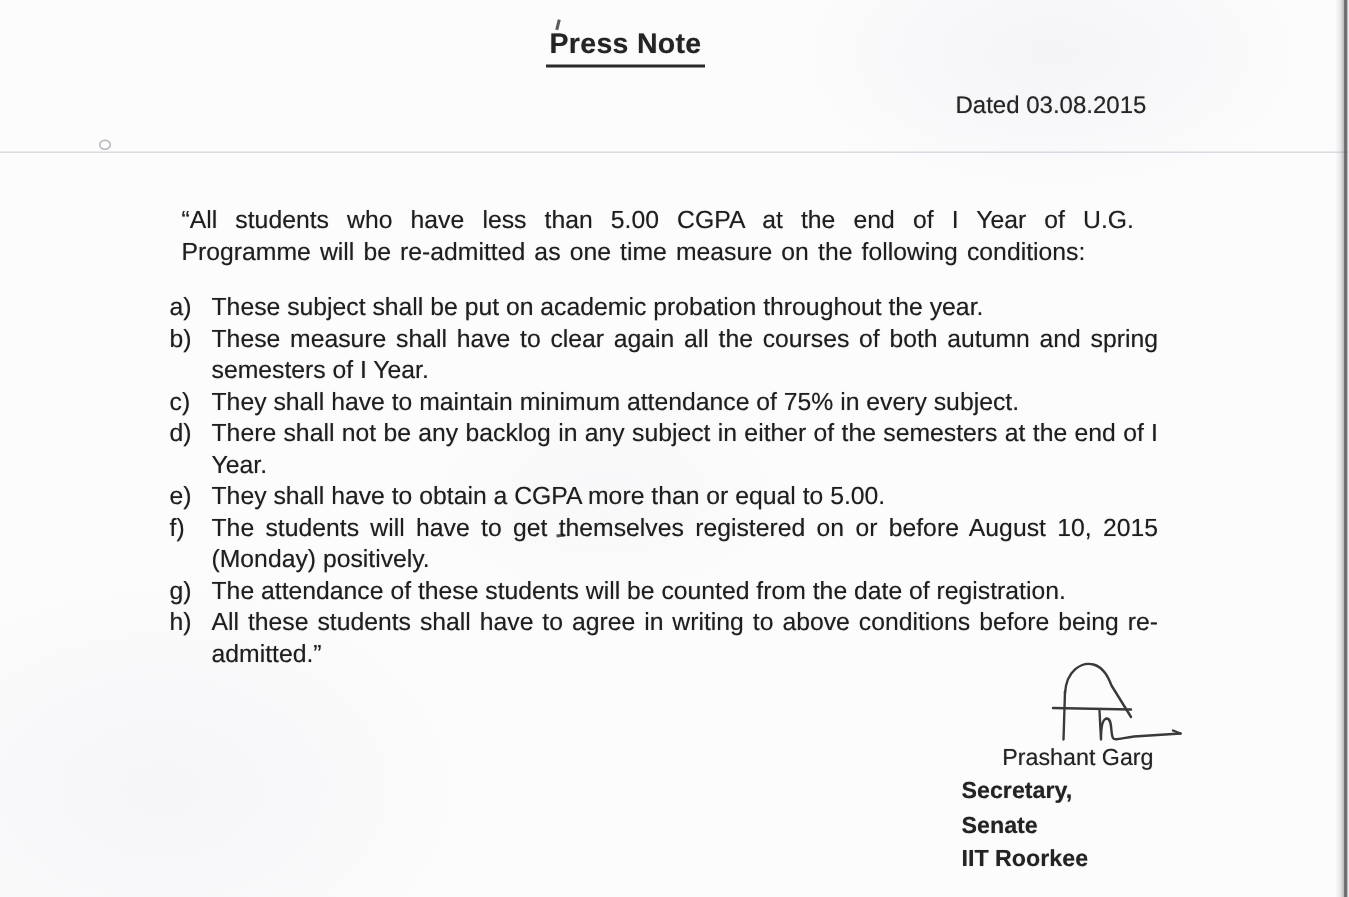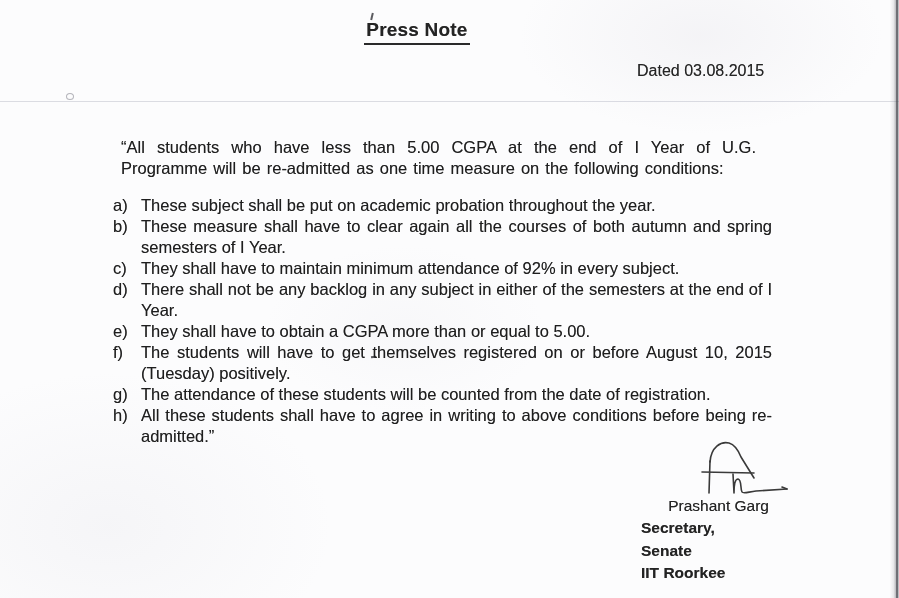--- a/index.html
+++ b/index.html
@@ -141,33 +141,33 @@
       <div class="cond-row">
         <span class="cond-marker">a)</span>
         <span class="cond-text">These subject shall be put on academic probation throughout the year.</span>
       </div>
       <div class="cond-row">
         <span class="cond-marker">b)</span>
         <span class="cond-text">These measure shall have to clear again all the courses of both autumn and spring semesters of I Year.</span>
       </div>
       <div class="cond-row">
         <span class="cond-marker">c)</span>
-        <span class="cond-text">They shall have to maintain minimum attendance of 92% in every subject.</span>
+        <span class="cond-text">They shall have to maintain minimum attendance of 75% in every subject.</span>
       </div>
       <div class="cond-row">
         <span class="cond-marker">d)</span>
         <span class="cond-text">There shall not be any backlog in any subject in either of the semesters at the end of I Year.</span>
       </div>
       <div class="cond-row">
         <span class="cond-marker">e)</span>
         <span class="cond-text">They shall have to obtain a CGPA more than or equal to 5.00.</span>
       </div>
       <div class="cond-row">
         <span class="cond-marker">f)</span>
-        <span class="cond-text">The students will have to get themselves registered on or before August 10, 2015 (Tuesday) positively.</span>
+        <span class="cond-text">The students will have to get themselves registered on or before August 10, 2015 (Monday) positively.</span>
       </div>
       <div class="cond-row">
         <span class="cond-marker">g)</span>
         <span class="cond-text">The attendance of these students will be counted from the date of registration.</span>
       </div>
       <div class="cond-row">
         <span class="cond-marker">h)</span>
         <span class="cond-text">All these students shall have to agree in writing to above conditions before being re-admitted.”</span>
       </div>
     </div>

